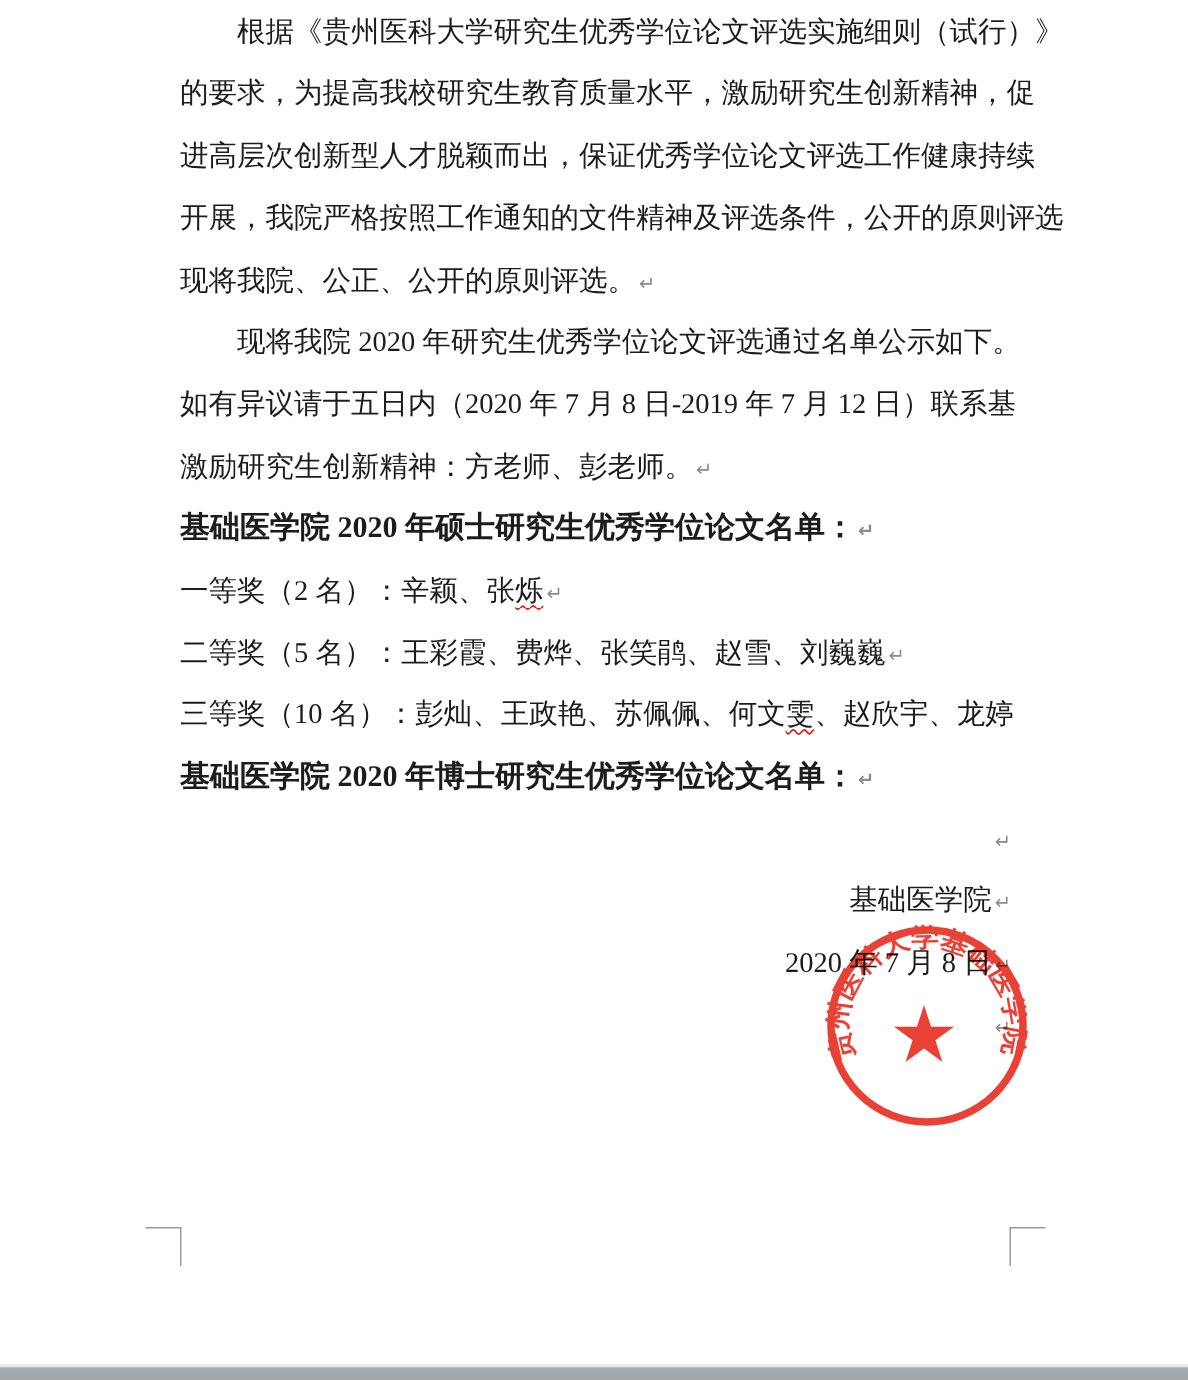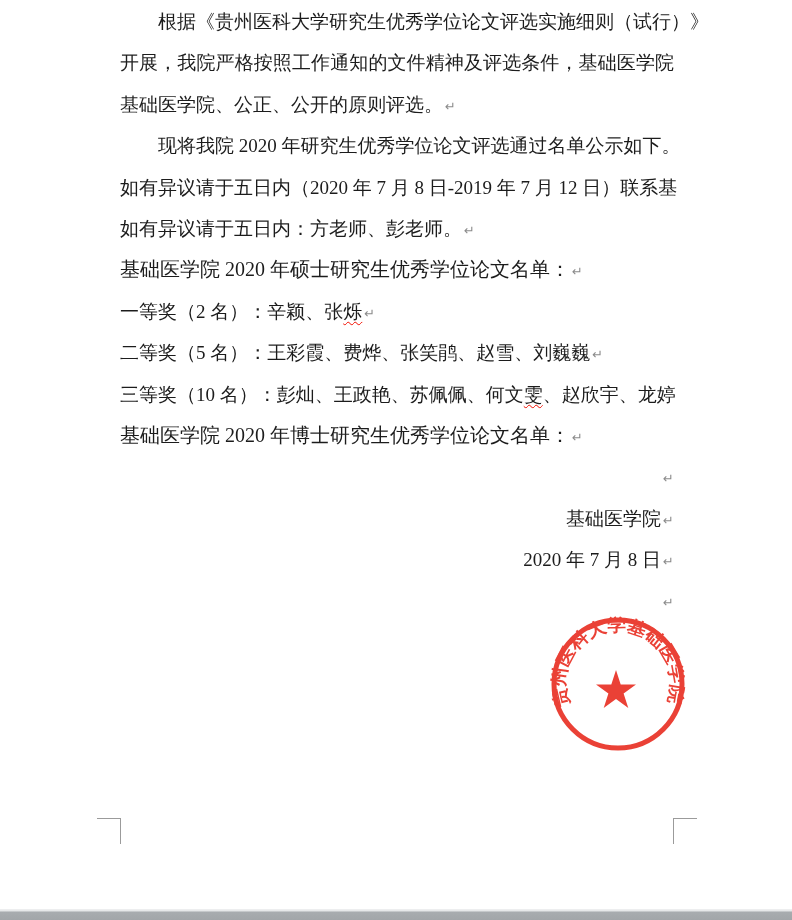--- a/index.html
+++ b/index.html
@@ -4,21 +4,21 @@
 <style>
   html,body{margin:0;padding:0;}
   .screen{
     position:relative;width:792px;height:920px;background:#ffffff;overflow:hidden;
     font-family:"Liberation Serif","DejaVu Serif",serif;color:#1c1c1c;
   }
   .text-area{position:absolute;left:120px;top:1px;width:554px;font-size:19px;}
   .line{height:41.4px;line-height:41.4px;white-space:nowrap;}
   .line.fill{text-align:justify;text-align-last:justify;}
   .line.right{text-align:right;}
-  .line.bold{font-weight:normal;font-size:20px;}
+  .line.bold{font-weight:bold;font-size:20px;}
   .line.indent{text-indent:38px;}
   .sq{
     text-decoration:underline;text-decoration-style:wavy;
     text-decoration-color:#f20d00;text-decoration-thickness:1px;text-underline-offset:3px;
   }
   .pilcrow{color:#8b8b8b;font-size:13px;margin-left:2px;font-family:"DejaVu Sans",sans-serif;}
   .seal{position:absolute;left:548px;top:614px;width:140px;height:140px;mix-blend-mode:multiply;opacity:.93;}
   .mark-left{position:absolute;left:97px;top:818px;width:23px;height:25px;
     border-top:1px solid #9b9b9b;border-right:1px solid #9b9b9b;}
   .mark-right{position:absolute;left:673px;top:818px;width:23px;height:25px;
@@ -26,25 +26,27 @@
   .bottom-edge{position:absolute;left:0;top:909px;width:792px;height:11px;
     background:linear-gradient(to bottom,#f0f1f2 0px,#e3e5e6 2px,#a8acaf 3px,#a2a6a9 100%);}
 </style>
 </head>
 <body>
 
 <div class="screen">
 
   <div class="text-area">
       <div class="line fill indent"><span>根据《贵州医科大学研究生优秀学位论文评选实施细则（试行）》</span></div>
-      <div class="line fill"><span>开展，我院严格按照工作通知的文件精神及评选条件，基础医学院</span></div>
-      <div class="line"><span>基础医学院、公正、公开的原则评选。</span><span class="pilcrow">↵</span></div>
+      <div class="line fill"><span>的要求，为提高我校研究生教育质量水平，激励研究生创新精神，促</span></div>
+      <div class="line fill"><span>进高层次创新型人才脱颖而出，保证优秀学位论文评选工作健康持续</span></div>
+      <div class="line fill"><span>开展，我院严格按照工作通知的文件精神及评选条件，公开的原则评选</span></div>
+      <div class="line"><span>现将我院、公正、公开的原则评选。</span><span class="pilcrow">↵</span></div>
       <div class="line fill indent"><span>现将我院 2020 年研究生优秀学位论文评选通过名单公示如下。</span></div>
       <div class="line fill"><span>如有异议请于五日内（2020 年 7 月 8 日-2019 年 7 月 12 日）联系基</span></div>
-      <div class="line"><span>如有异议请于五日内：方老师、彭老师。</span><span class="pilcrow">↵</span></div>
+      <div class="line"><span>激励研究生创新精神：方老师、彭老师。</span><span class="pilcrow">↵</span></div>
       <div class="line bold"><span>基础医学院 2020 年硕士研究生优秀学位论文名单：</span><span class="pilcrow">↵</span></div>
       <div class="line"><span>一等奖（2 名）：辛颖、张</span><span class="sq">烁</span><span class="pilcrow">↵</span></div>
       <div class="line"><span>二等奖（5 名）：王彩霞、费烨、张笑鹃、赵雪、刘巍巍</span><span class="pilcrow">↵</span></div>
       <div class="line fill"><span>三等奖（10 名）：彭灿、王政艳、苏佩佩、何文</span><span class="sq">雯</span><span>、赵欣宇、龙婷</span></div>
       <div class="line bold"><span>基础医学院 2020 年博士研究生优秀学位论文名单：</span><span class="pilcrow">↵</span></div>
       <div class="line right"><span class="pilcrow">↵</span></div>
       <div class="line right"><span>基础医学院</span><span class="pilcrow">↵</span></div>
       <div class="line right"><span>2020 年 7 月 8 日</span><span class="pilcrow">↵</span></div>
       <div class="line right"><span class="pilcrow">↵</span></div>
     </div>

